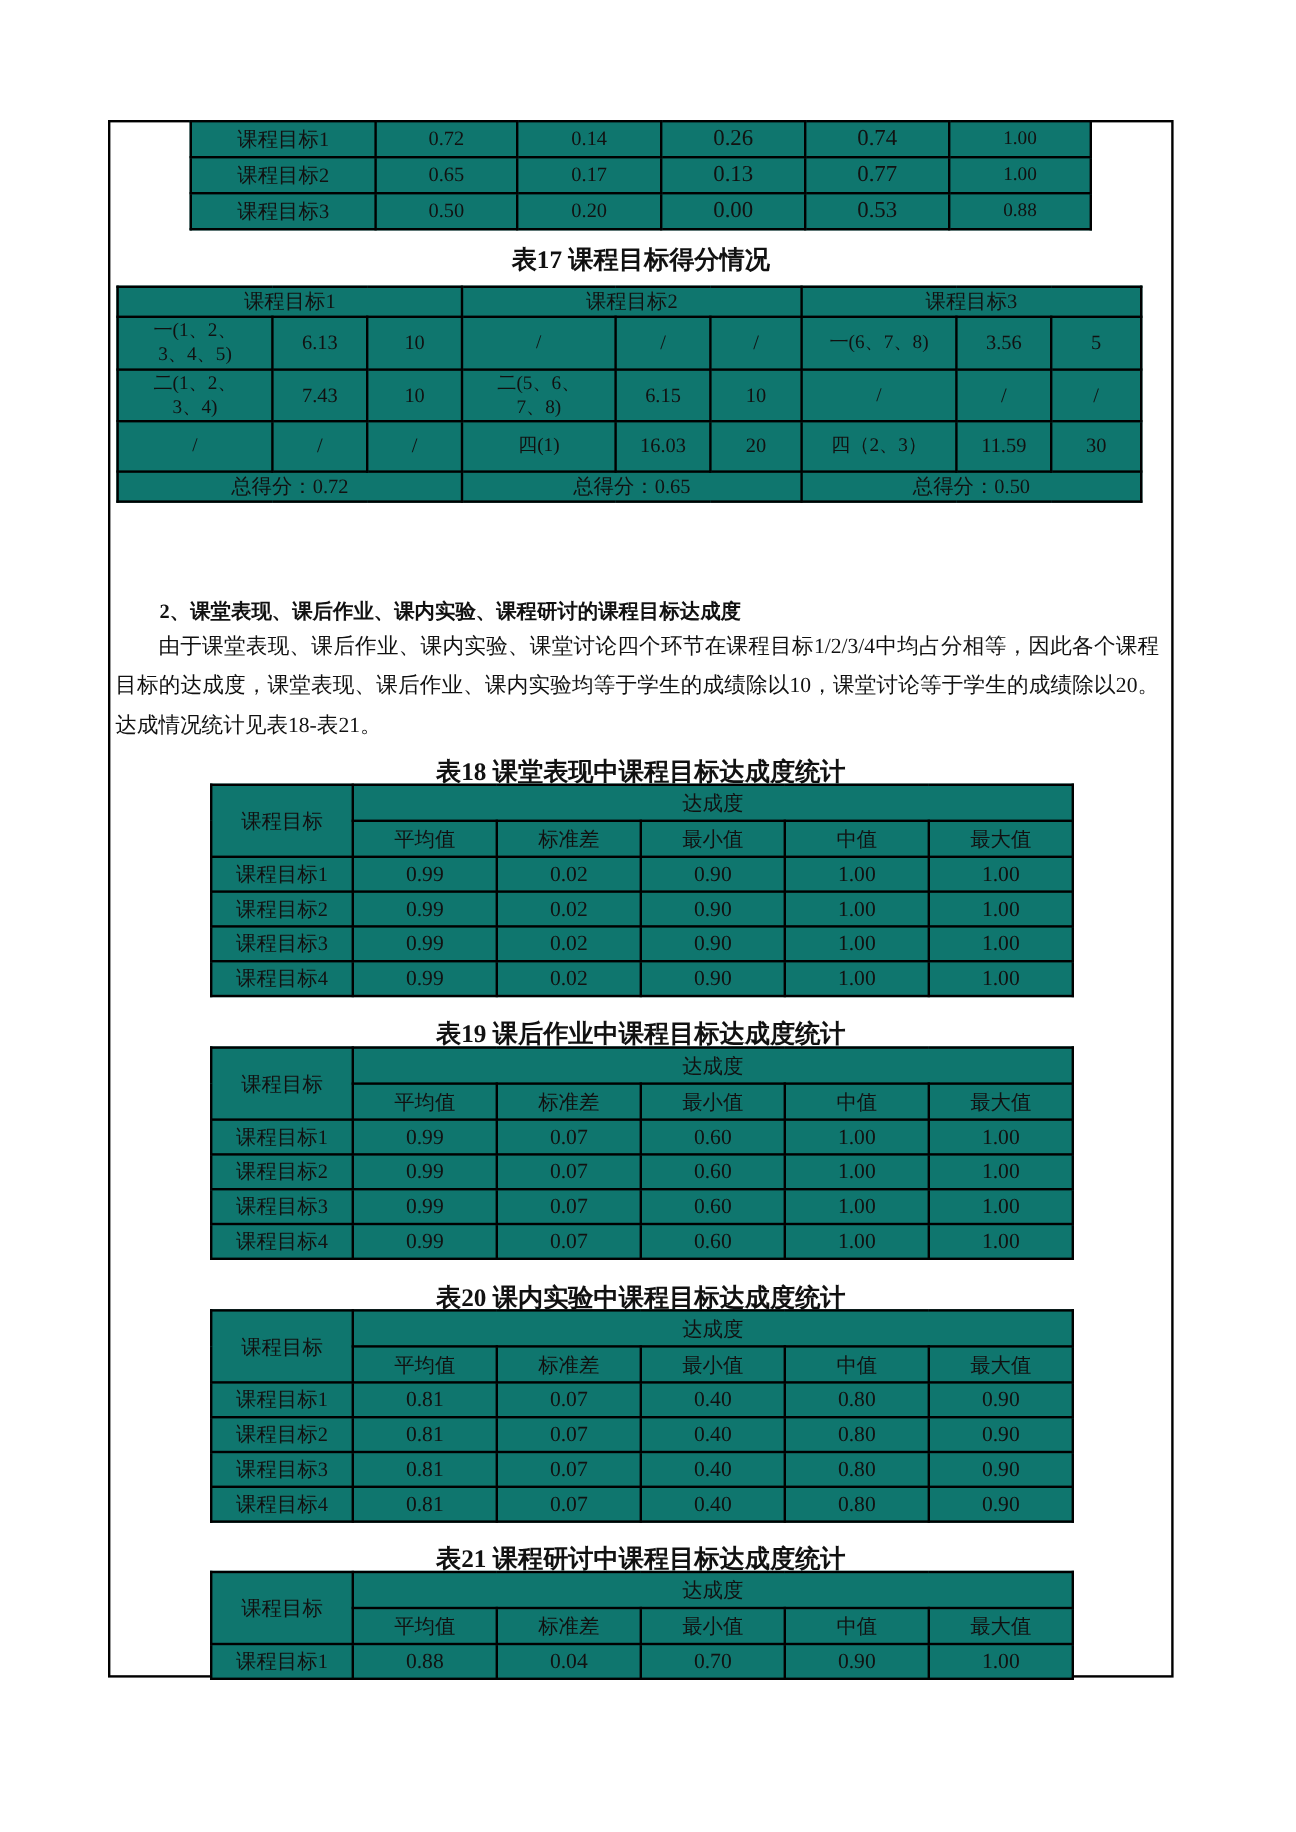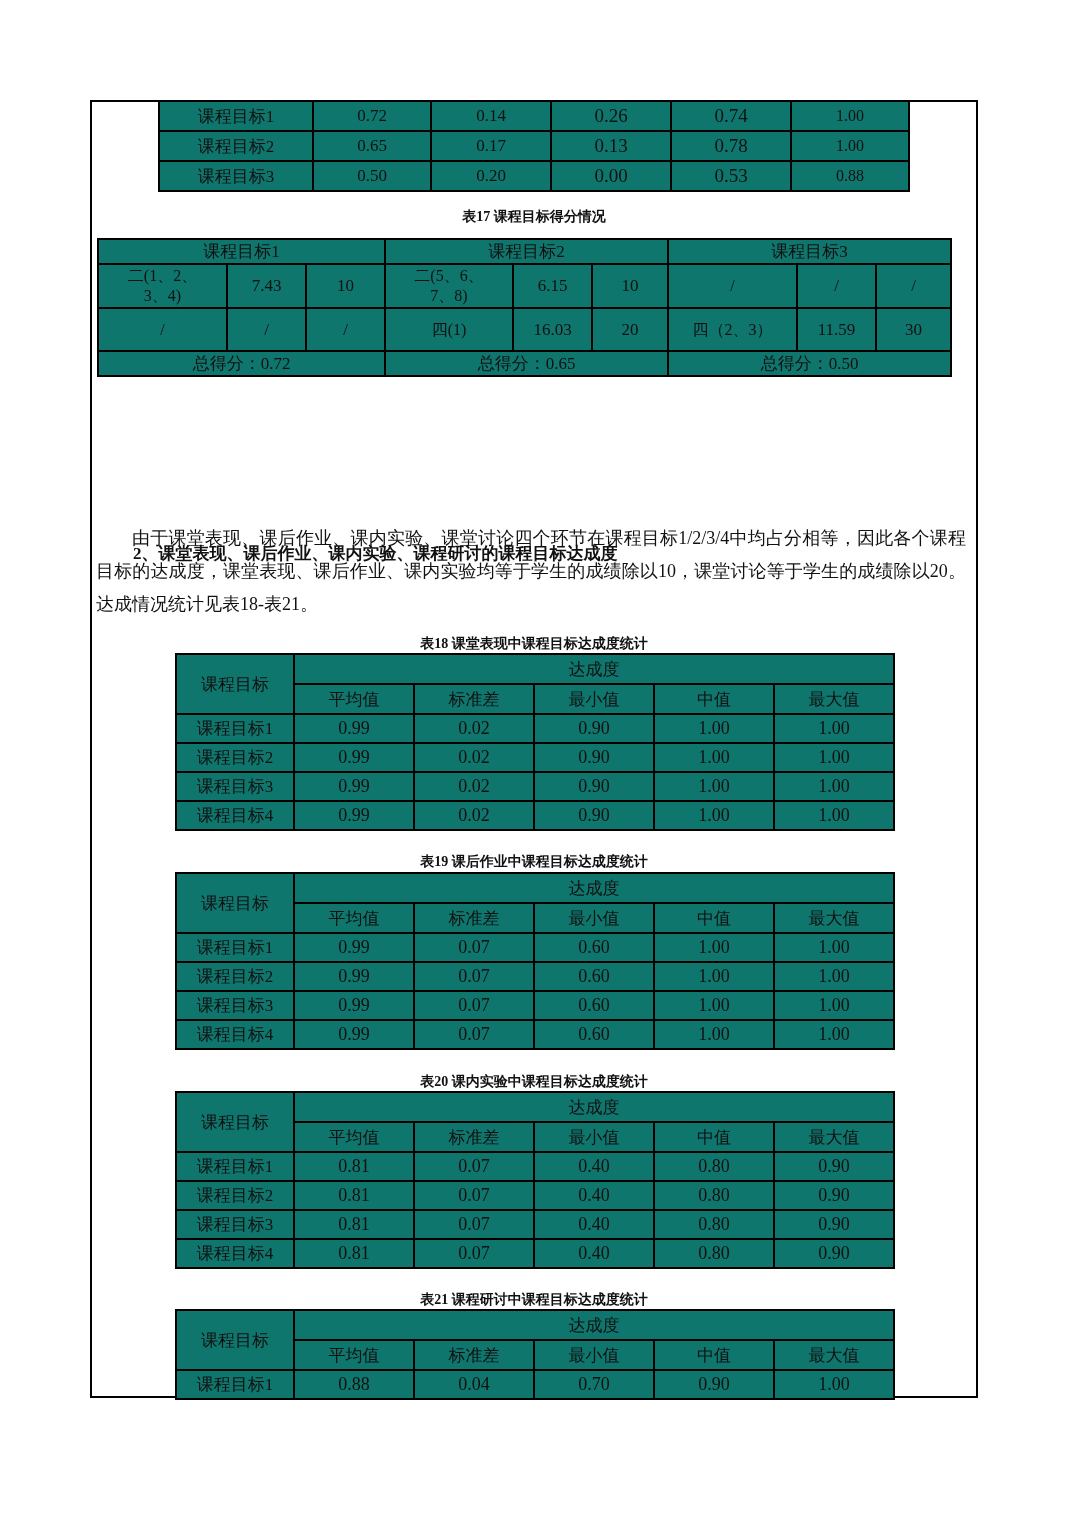--- a/index.html
+++ b/index.html
@@ -30,21 +30,21 @@
     vertical-align: middle;
     padding: 0 2px;
     font-size: 17px;
     overflow: hidden;
   }
   .caption {
     position: absolute;
     left: 90px; width: 888px;
     text-align: center;
     font-weight: bold;
-    font-size: 14px;
+    font-size: 21px;
     line-height: 21px;
   }
   
   #toptable { left: 158px; top: 100px; width: 750px; }
   #toptable tr { height: 30px; }
   #toptable td.v3, #toptable td.v4 { font-size: 19px; }
   #toptable td.v5 { font-size: 16px; }
   
   #t17 { left: 97px; top: 238px; width: 853px; }
   #t17 thead tr { height: 24px; }
@@ -61,21 +61,20 @@
   .stat-table tr.rowB { height: 30px; }
   .stat-table tbody tr { height: 29px; }
   .stat-table td.val { font-size: 18px; }
   
   .heading {
     position: absolute;
     left: 133px; top: 498px;
     font-weight: bold;
     font-size: 17px;
     line-height: 24px;
-    margin-top: 44px;
   }
   .para {
     position: absolute;
     left: 96px; top: 522px;
     width: 870px;
     font-size: 18px;
     line-height: 33px;
     text-align: justify;
     text-indent: 36px;
   }
@@ -101,21 +100,21 @@
       <td class="v2">0.14</td>
       <td class="v3">0.26</td>
       <td class="v4">0.74</td>
       <td class="v5">1.00</td>
     </tr>
       <tr>
       <td class="lbl">课程目标2</td>
       <td class="v1">0.65</td>
       <td class="v2">0.17</td>
       <td class="v3">0.13</td>
-      <td class="v4">0.78</td>
+      <td class="v4">0.77</td>
       <td class="v5">1.00</td>
     </tr>
       <tr>
       <td class="lbl">课程目标3</td>
       <td class="v1">0.50</td>
       <td class="v2">0.20</td>
       <td class="v3">0.00</td>
       <td class="v4">0.53</td>
       <td class="v5">0.88</td>
     </tr>
@@ -138,20 +137,40 @@
   <thead>
     <tr>
       <td colspan="3">课程目标1</td>
       <td colspan="3">课程目标2</td>
       <td colspan="3">课程目标3</td>
     </tr>
   </thead>
   <tbody data-repeat="table17.rows">
       <tr>
       <td class="q">
+        <div>一(1、2、</div>
+        <div>3、4、5)</div>
+      </td>
+      <td>6.13</td>
+      <td>10</td>
+      <td class="q">
+        <div>/</div>
+        <div></div>
+      </td>
+      <td>/</td>
+      <td>/</td>
+      <td class="q">
+        <div>一(6、7、8)</div>
+        <div></div>
+      </td>
+      <td>3.56</td>
+      <td>5</td>
+    </tr>
+      <tr>
+      <td class="q">
         <div>二(1、2、</div>
         <div>3、4)</div>
       </td>
       <td>7.43</td>
       <td>10</td>
       <td class="q">
         <div>二(5、6、</div>
         <div>7、8)</div>
       </td>
       <td>6.15</td>

